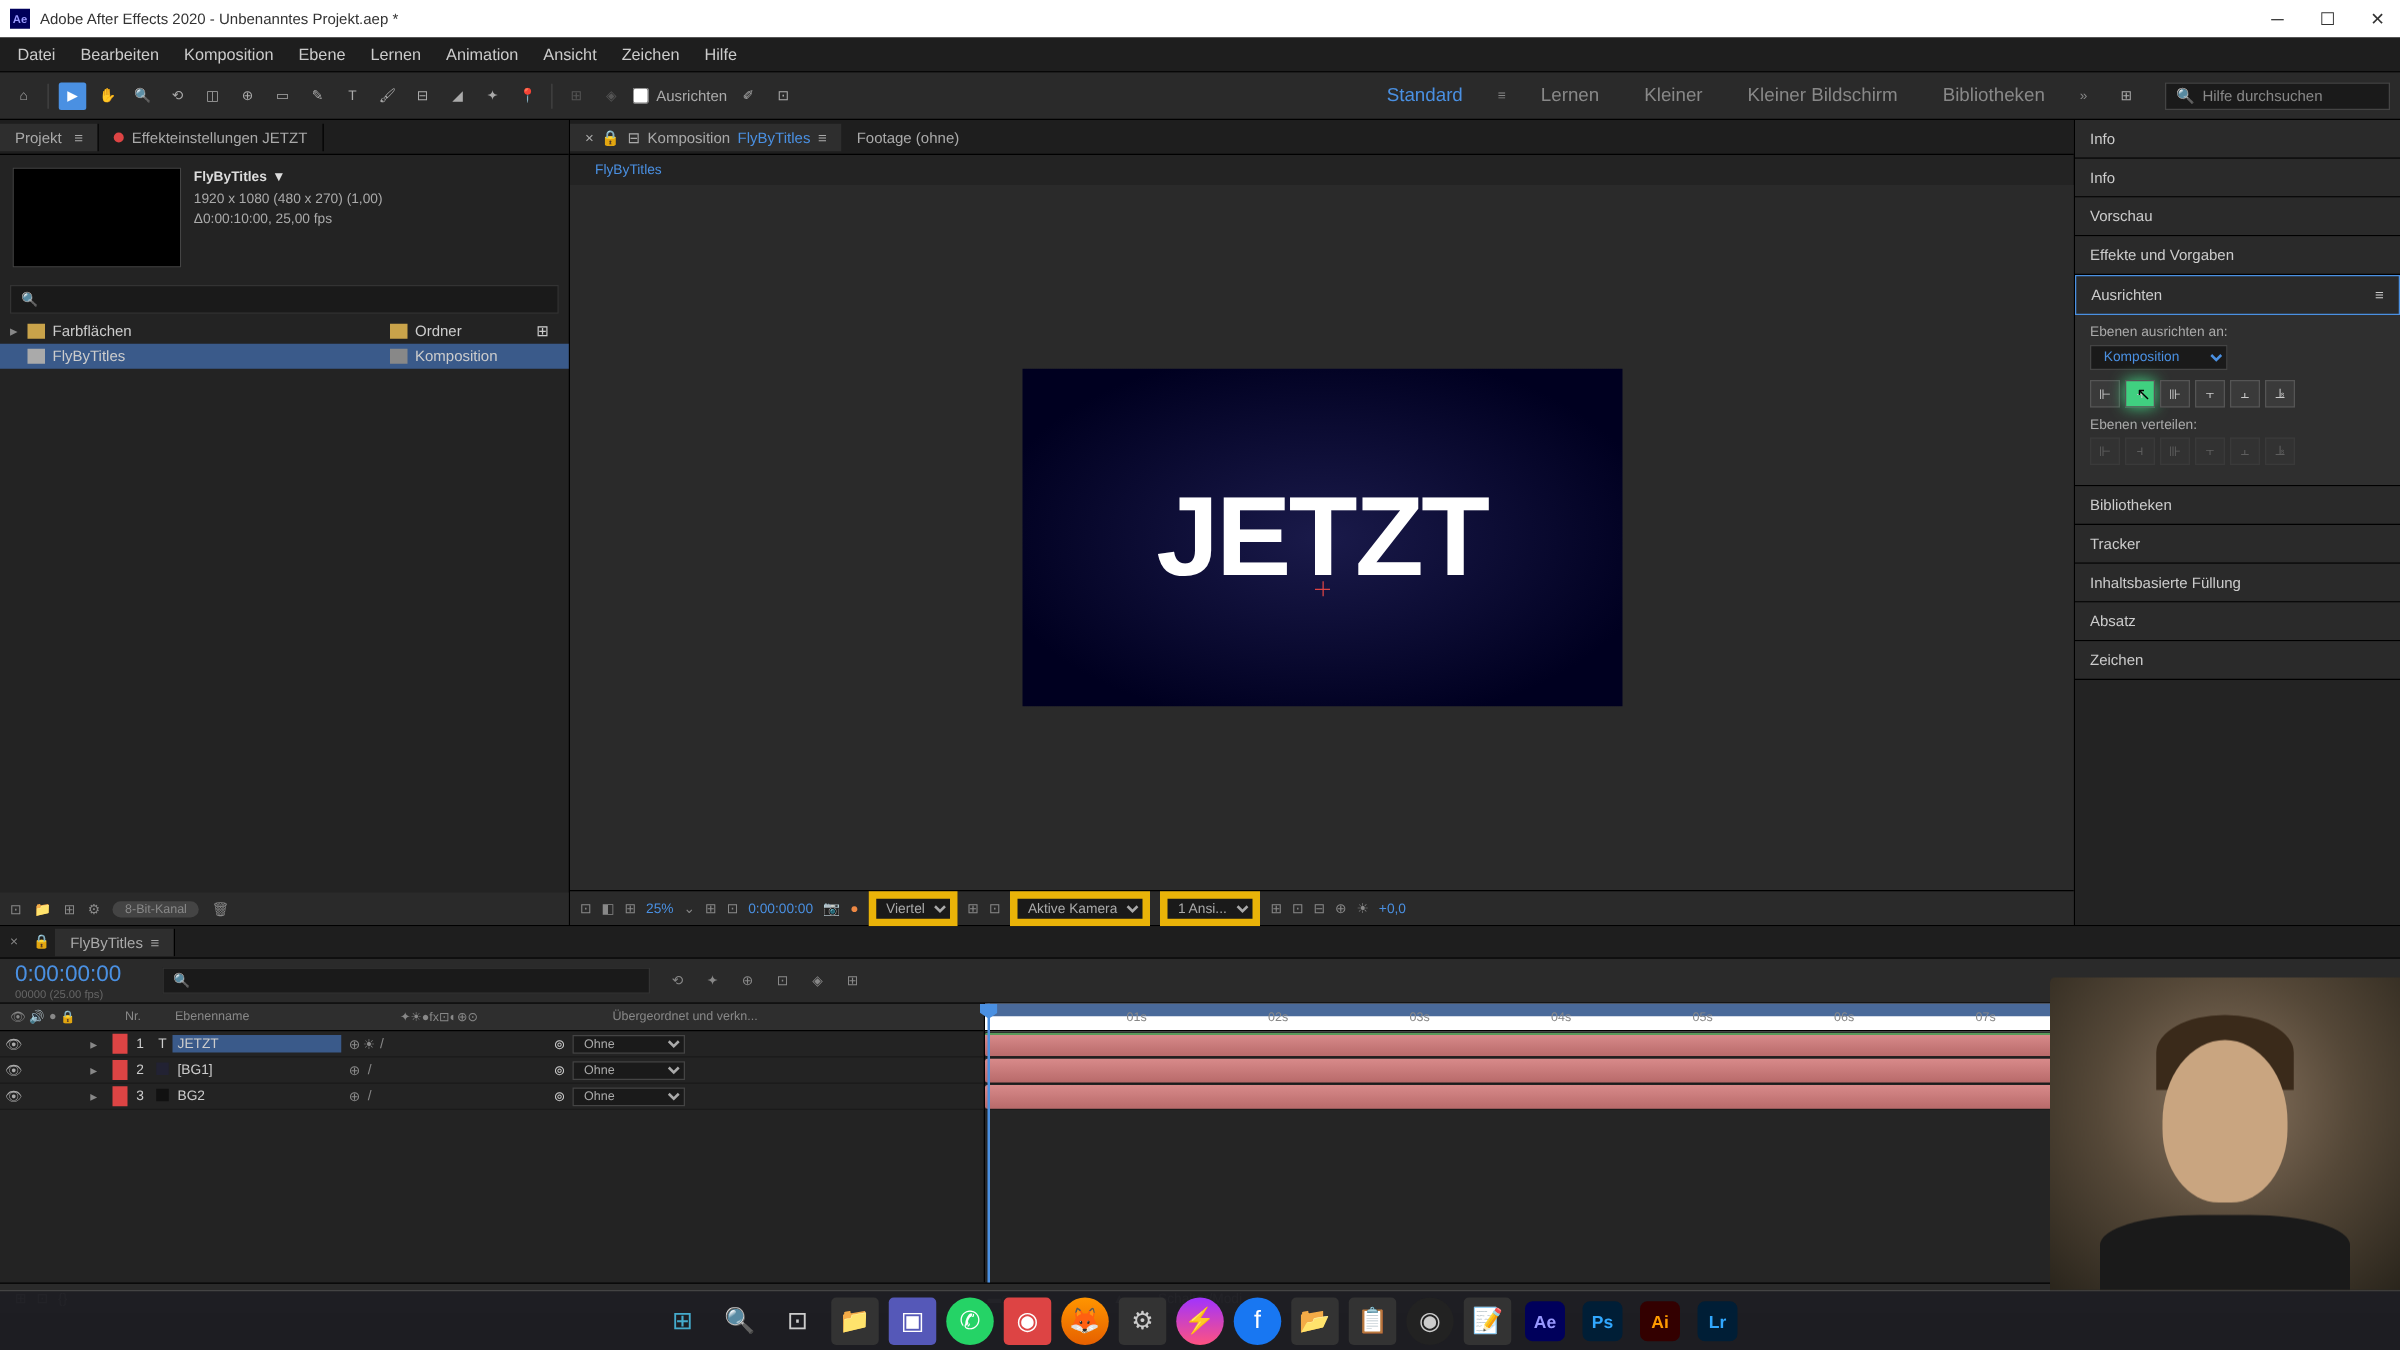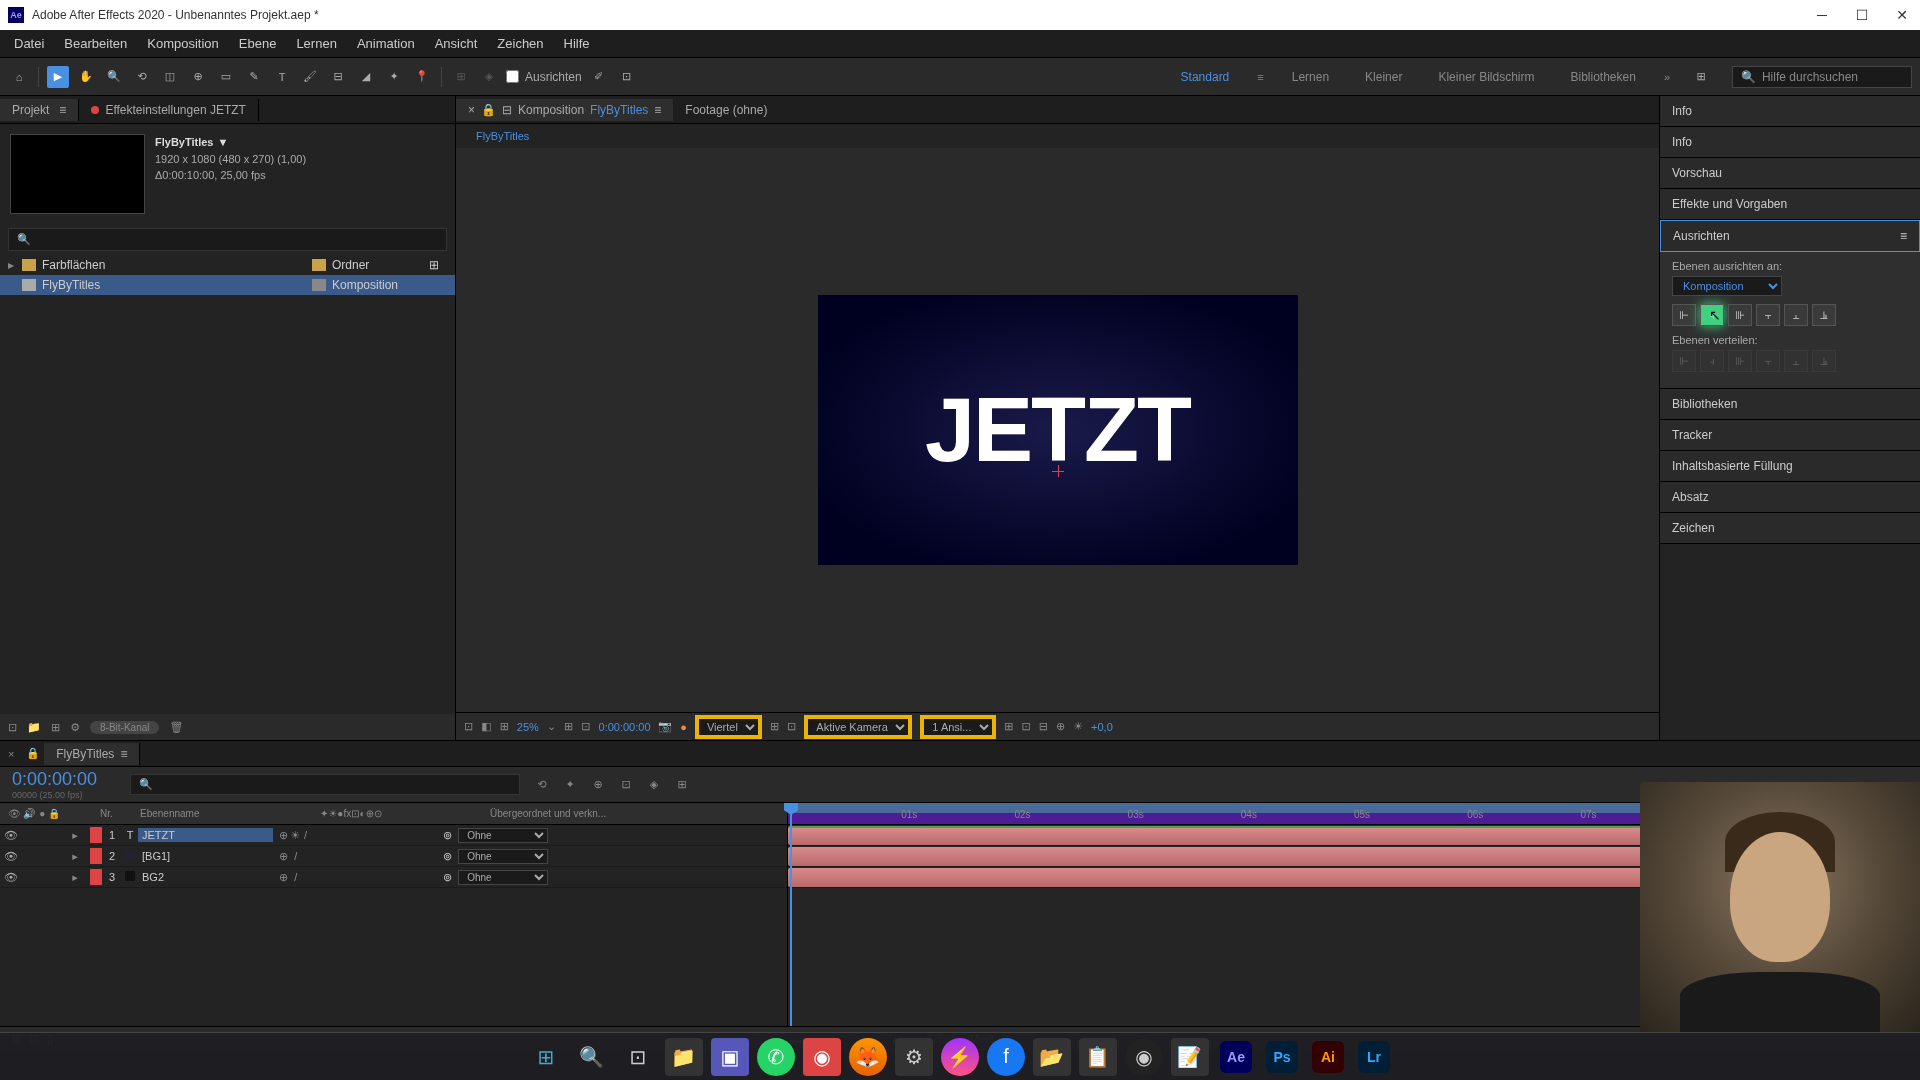--- a/index.html
+++ b/index.html
@@ -15,21 +15,21 @@
 
 .menubar { height: 28px; background: #1e1e1e; display: flex; align-items: center; padding: 0 4px; border-bottom: 1px solid #000; }
 .menubar .menu-item { padding: 4px 10px; color: #ccc; font-size: 13px; cursor: pointer; }
 
 
 .toolbar { height: 38px; background: #2a2a2a; display: flex; align-items: center; padding: 0 8px; border-bottom: 1px solid #000; gap: 6px; }
 .tool-btn { width: 22px; height: 22px; display: flex; align-items: center; justify-content: center; color: #aaa; cursor: pointer; }
 .tool-btn.active { background: #4a90e2; color: #fff; border-radius: 2px; }
 .tool-sep { width: 1px; height: 20px; background: #444; margin: 0 2px; }
 .toolbar-right { margin-left: auto; display: flex; align-items: center; gap: 20px; }
-.workspace-label { color: #888; font-size: 12px; cursor: pointer; padding: 4px 8px; }
+.workspace-label { color: #888; font-size: 15px; cursor: pointer; padding: 4px 8px; }
 .workspace-label.active { color: #4a90e2; }
 .search-box { background: #1a1a1a; border: 1px solid #444; padding: 3px 8px; color: #888; font-size: 12px; width: 180px; display: flex; align-items: center; gap: 6px; }
 
 
 .main { display: flex; height: 644px; }
 
 
 .project-panel { width: 456px; background: #232323; border-right: 1px solid #000; display: flex; flex-direction: column; }
 .panel-tabs { height: 28px; display: flex; align-items: center; background: #1e1e1e; border-bottom: 1px solid #000; }
 .panel-tab { padding: 4px 12px; font-size: 12px; color: #aaa; border-right: 1px solid #000; cursor: pointer; display: flex; align-items: center; gap: 6px; }
@@ -65,21 +65,21 @@
 .viewport { flex: 1; background: #2a2a2a; display: flex; align-items: center; justify-content: center; position: relative; }
 .comp-frame { width: 480px; height: 270px; background: radial-gradient(ellipse at center, #1a1a4a 0%, #000020 80%); display: flex; align-items: center; justify-content: center; position: relative; }
 .comp-text { font-size: 90px; font-weight: 900; color: #fff; font-family: Arial Black, sans-serif; letter-spacing: -2px; position: relative; }
 .anchor { position: absolute; width: 12px; height: 12px; top: 50%; left: 50%; transform: translate(-50%, 35px); }
 .anchor::before, .anchor::after { content: ''; position: absolute; background: #d44; }
 .anchor::before { width: 12px; height: 1px; top: 6px; }
 .anchor::after { width: 1px; height: 12px; left: 6px; }
 .viewer-controls { height: 28px; background: #2a2a2a; border-top: 1px solid #000; display: flex; align-items: center; padding: 0 8px; gap: 8px; color: #888; font-size: 11px; }
 .viewer-controls .vc-item { display: flex; align-items: center; gap: 3px; }
 .viewer-controls .blue { color: #4a90e2; }
-.viewer-controls select { background: #1a1a1a; border: 4px solid #eab308; color: #aaa; font-size: 11px; padding: 1px 4px; }
+.viewer-controls select { background: #1a1a1a; border: 6px solid #eab308; color: #aaa; font-size: 11px; padding: 1px 4px; }
 
 
 .right-panels { width: 260px; background: #232323; display: flex; flex-direction: column; }
 .panel-header { padding: 8px 12px; background: #2a2a2a; border-bottom: 1px solid #000; font-size: 12px; color: #ccc; cursor: pointer; display: flex; align-items: center; }
 .panel-header .menu-icon { margin-left: auto; }
 .align-panel { padding: 8px 12px; background: #2f2f2f; border-bottom: 1px solid #000; }
 .align-label { font-size: 11px; color: #aaa; margin-bottom: 4px; }
 .align-select { background: #1a1a1a; border: 1px solid #444; color: #4a90e2; padding: 2px 6px; font-size: 11px; width: 110px; margin-bottom: 8px; }
 .align-buttons { display: flex; gap: 4px; margin-bottom: 8px; }
 .align-btn { width: 24px; height: 22px; background: #3a3a3a; border: 1px solid #555; display: flex; align-items: center; justify-content: center; cursor: pointer; position: relative; }
@@ -112,21 +112,21 @@
 .lr-expand { width: 30px; display: flex; justify-content: center; color: #888; }
 .lr-color { width: 12px; height: 16px; }
 .lr-num { width: 20px; text-align: center; }
 .lr-icon { width: 16px; text-align: center; }
 .layer-name-box { width: 135px; padding: 1px 4px; }
 .lr-switches { width: 150px; display: flex; gap: 2px; padding-left: 6px; color: #888; }
 .lr-parent { flex: 1; display: flex; align-items: center; gap: 6px; padding-left: 20px; }
 .lr-parent select { background: #1a1a1a; border: 1px solid #444; color: #aaa; font-size: 10px; padding: 0 4px; width: 90px; }
 
 .track-area { flex: 1; background: #252525; position: relative; }
-.ruler { height: 22px; background: #4c1d95; border-bottom: 1px solid #000; display: flex; position: relative; }
+.ruler { height: 22px; background: #ffffff; border-bottom: 1px solid #000; display: flex; position: relative; }
 .ruler-tick { position: absolute; top: 6px; font-size: 10px; color: #888; }
 .playhead { position: absolute; top: 0; width: 2px; height: 100%; background: #4a90e2; z-index: 10; }
 .playhead::before { content: ''; position: absolute; top: 0; left: -6px; width: 14px; height: 12px; background: #4a90e2; clip-path: polygon(0 0, 100% 0, 100% 60%, 50% 100%, 0 60%); }
 .work-area { position: absolute; top: 0; height: 10px; background: #4a6a9a; }
 .track-row { height: 21px; border-bottom: 1px solid #1a1a1a; position: relative; }
 .clip { position: absolute; top: 1px; height: 19px; border-radius: 2px; }
 .clip.pink { background: linear-gradient(#d88a8a, #b86a6a); }
 .clip.green-top { border-top: 2px solid #5a9a5a; }
 
 .timeline-footer { height: 24px; background: #2a2a2a; border-top: 1px solid #000; display: flex; align-items: center; padding: 0 12px; color: #888; font-size: 11px; }

